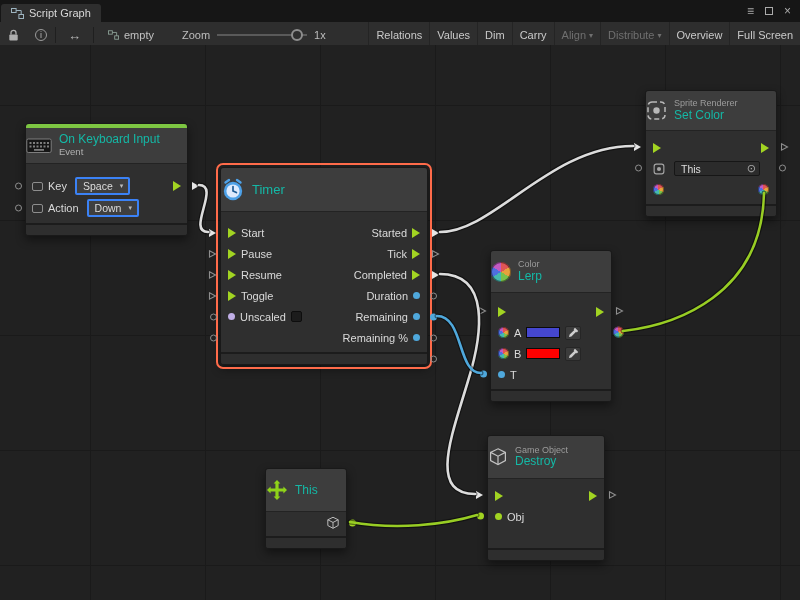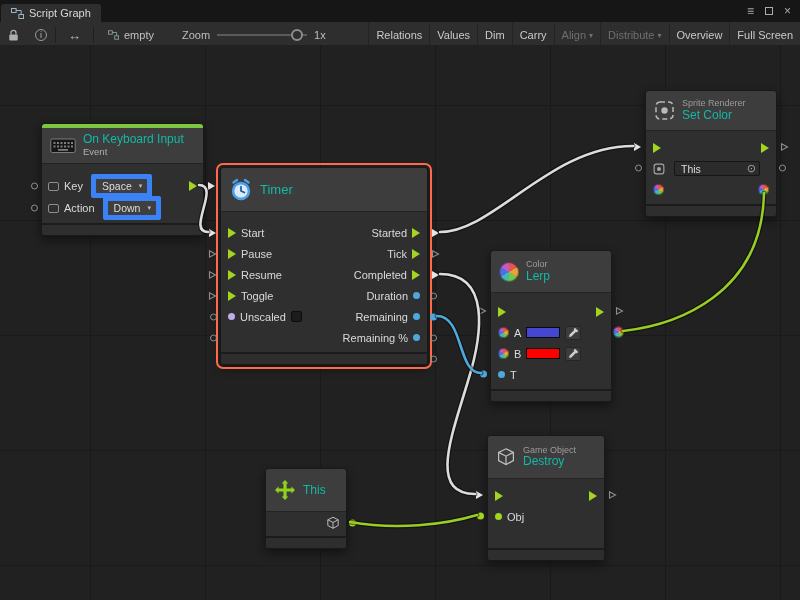--- a/index.html
+++ b/index.html
@@ -47,31 +47,31 @@
                       linear-gradient(to bottom, #1a1a1a 1px, transparent 1px);
     background-size: 115px 115px; background-position: 90px 60px; }
   svg.wires { position: absolute; top: 0; left: 0; z-index: 5; pointer-events: none; }
   .wshadow { stroke: rgba(0,0,0,0.45); stroke-width: 5; fill: none; stroke-linecap: round; }
   .wcore { stroke-width: 2.6; fill: none; stroke-linecap: round; }
 
   
   .node { position: absolute; background: #2f2f2f; border: 1px solid #191919; border-radius: 3px;
     box-shadow: 0 4px 10px rgba(0,0,0,0.45); z-index: 3; color: #dadada; }
   .node.selected { outline: 2px solid var(--sel); outline-offset: 2px; text-align: center; }
-  .nhead { display: flex; align-items: center; gap: 7px; padding: 4px 8px; background: #3d3d3d;
+  .nhead { display: flex; align-items: center; gap: 7px; padding: 4px 0; background: #3d3d3d;
     border-bottom: 1px solid #232323; border-radius: 3px 3px 0 0; }
   .ht { display: flex; flex-direction: column; justify-content: center; line-height: 1.15; }
   .ncat { font-size: 9px; color: #9c9c9c; }
   .ntitle { font-size: 12px; color: #14b8a6; }
   .ntitle.lg { font-size: 13px; }
   .nsub { font-size: 9.5px; color: #b0b0b0; }
   .nfoot { height: 12px; background: #2e2e2e; border-top: 2px solid #1c1c1c; border-radius: 0 0 3px 3px; }
   .accent { height: 4px; background: var(--accent-green); border-radius: 3px 3px 0 0; }
 
-  .kb { left: 41px; top: 78px; width: 163px; }
+  .kb { left: 25px; top: 78px; width: 163px; }
   .kb .nhead { height: 36px; border-radius: 0; }
   .kb .nbody { padding: 11px 0 4px; }
   .krow { height: 22px; display: flex; align-items: center; gap: 5px; padding: 0 6px; }
 
   .timer { left: 220px; top: 122px; width: 208px; }
   .timer .nhead { height: 44px; }
   .timer .nbody { padding: 10px 0 4px; }
 
   .lerp { left: 490px; top: 205px; width: 122px; }
   .lerp .nhead { height: 42px; }
@@ -102,21 +102,21 @@
   .dot.purple { background: var(--purple); }
   .dot.green { background: var(--green); }
   .wheel { border-radius: 50%; flex: none;
     background: conic-gradient(#e05555 0 60deg, #e8a23c 60deg 120deg, #7cc24a 120deg 180deg,
       #46b8b0 180deg 240deg, #4f6fe0 240deg 300deg, #c25ac2 300deg 360deg);
     box-shadow: inset 0 0 0 1px rgba(0,0,0,0.45); }
   .wheel.sm { width: 11px; height: 11px; }
   .wheel.lg { width: 20px; height: 20px; }
 
   .dropdown { display: inline-flex; align-items: center; gap: 7px; background: #3f3f3f;
-    border: 5px solid #3b82f6; border-radius: 2px; padding: 1px 5px 1px 6px; font-size: 10.5px;
+    border: 2px solid #3b82f6; border-radius: 2px; padding: 1px 5px 1px 6px; font-size: 10.5px;
     color: #ddd; margin-left: 3px; }
   .dropdown .caret { font-size: 7px; color: #bbb; }
   .valbox { min-width: 15px; height: 14px; background: #1c1c1c; border: 1px solid #0d0d0d;
     border-radius: 2px; color: #e2e2e2; font-size: 10.5px; display: flex; align-items: center;
     justify-content: center; padding: 0 3px; }
   .checkbox { width: 11px; height: 11px; background: #1c1c1c; border: 1px solid #0d0d0d; border-radius: 2px; }
   .mini { width: 11px; height: 9px; border: 1px solid #8e8e8e; border-radius: 2px; flex: none; }
   .objfield { width: 86px; height: 15px; background: #2b2b2b; border: 1px solid #161616;
     border-radius: 2px; display: flex; align-items: center; justify-content: space-between;
     padding: 0 3px 0 6px; font-size: 10.5px; color: #ddd; margin-left: 4px; }

